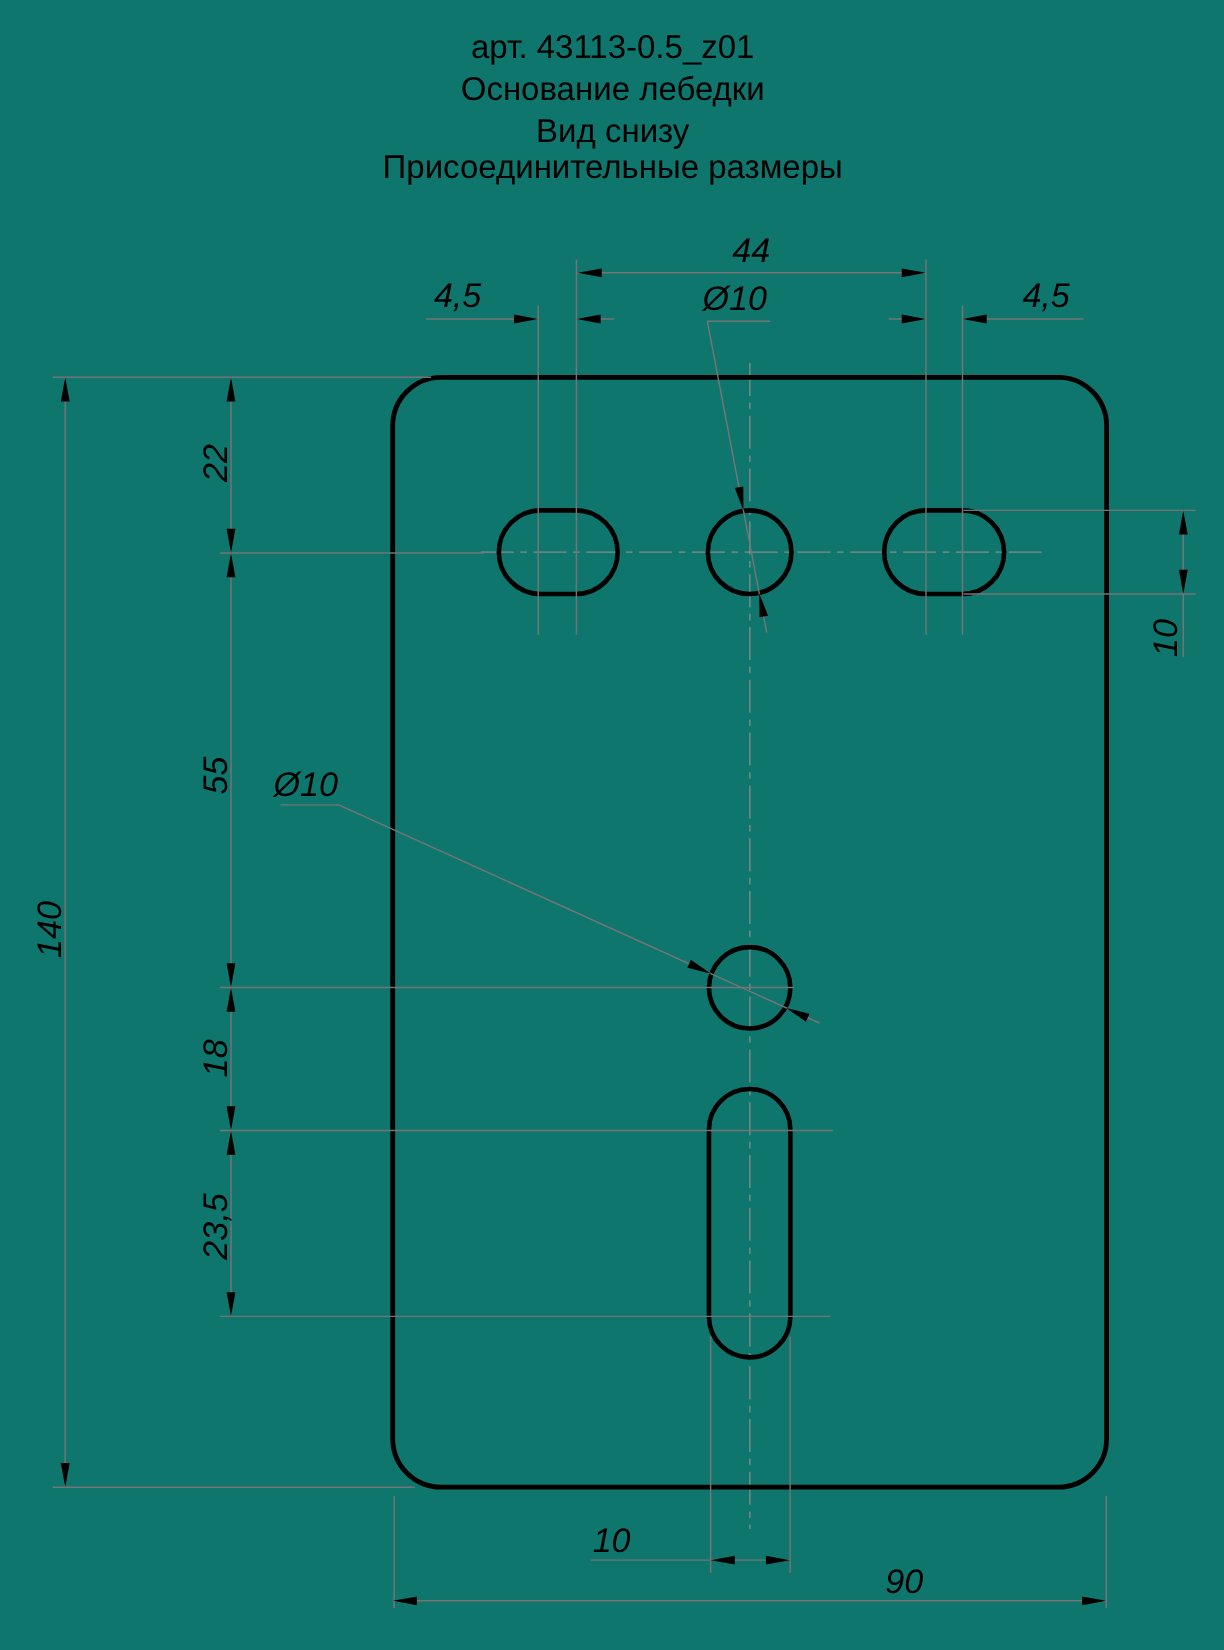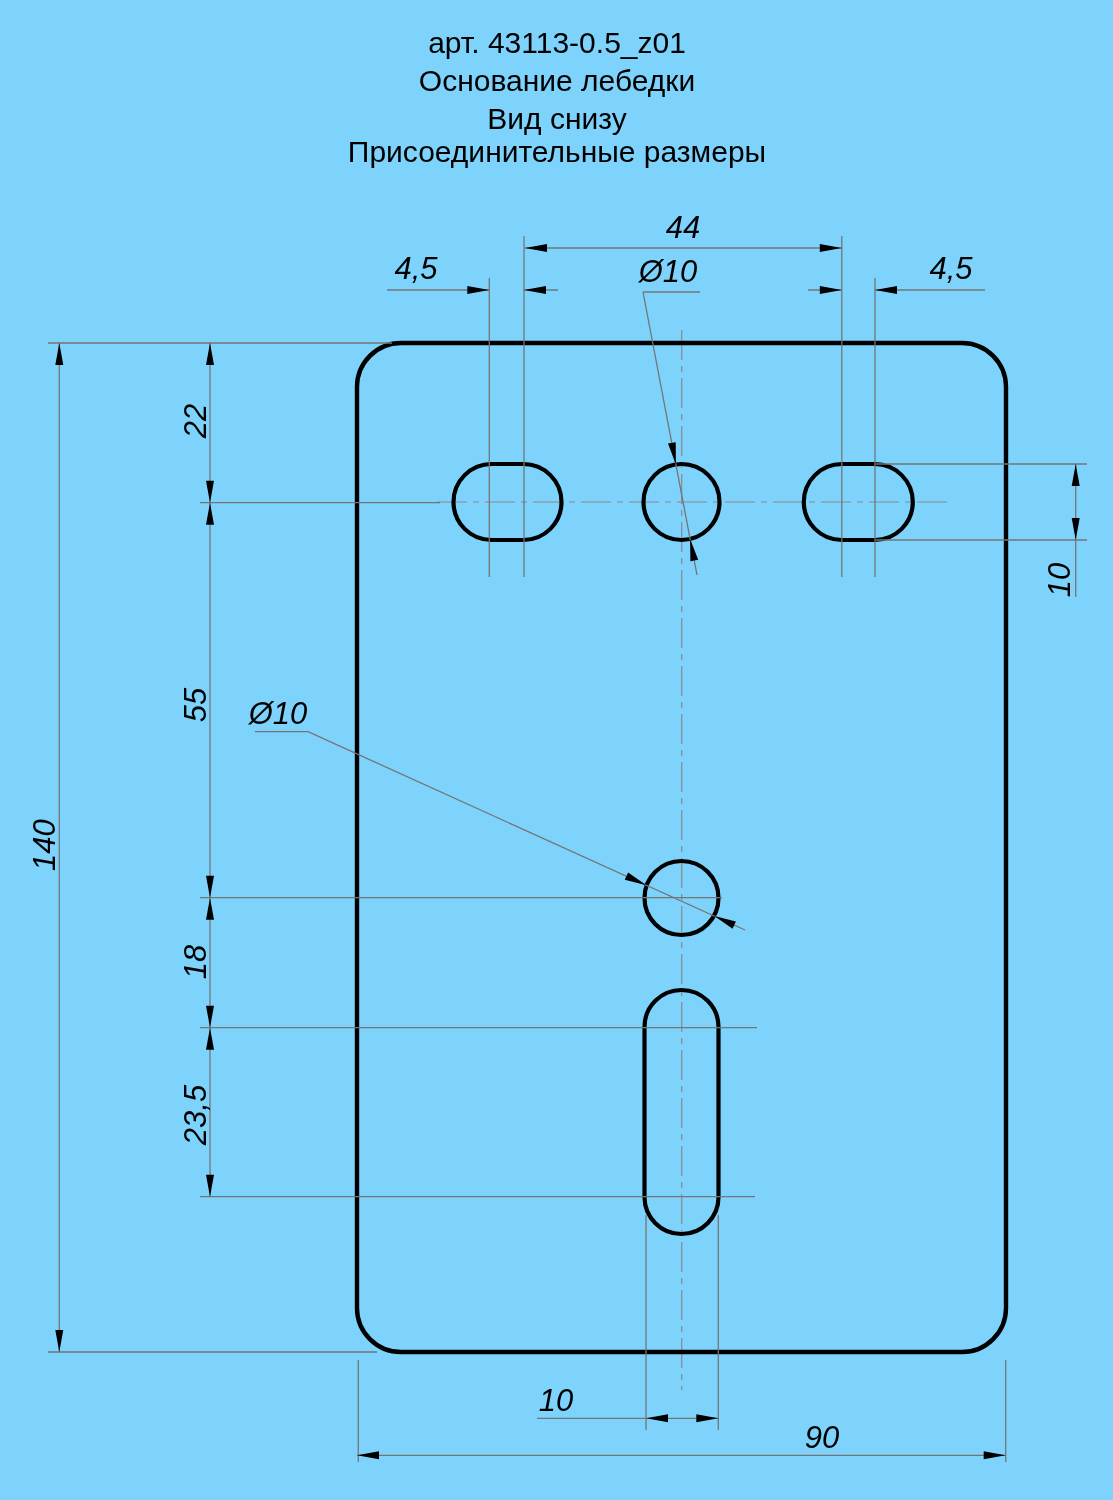--- a/index.html
+++ b/index.html
@@ -1,16 +1,16 @@
 <!DOCTYPE html>
 <html><head>
 <meta charset="utf-8">
 <style>
   html,body{margin:0;padding:0;background:#ffffff;}
-  .canvas{position:relative;width:1113px;height:1500px;background:#7dd3fc;overflow:hidden;
+  .canvas{position:relative;width:1113px;height:1500px;background:#0f766e;overflow:hidden;
           font-family:"Liberation Sans", sans-serif;}
   svg{position:absolute;left:0;top:0;}
   .outline{stroke:#000;stroke-width:4.4;fill:none;}
   .hole{stroke:#000;stroke-width:4.2;fill:none;}
   .thin{stroke:#757575;stroke-width:1.3;fill:none;}
   .cline{stroke:#8a8a8a;stroke-width:1.2;fill:none;stroke-dasharray:30 6 6 6;}
   .ah{fill:#000;stroke:none;}
   .dimtxt{font-family:"Liberation Sans", sans-serif;font-style:italic;font-size:31px;
           fill:#000;text-anchor:middle;}
   .titletxt{font-family:"Liberation Sans", sans-serif;font-size:30px;fill:#000;text-anchor:middle;}

